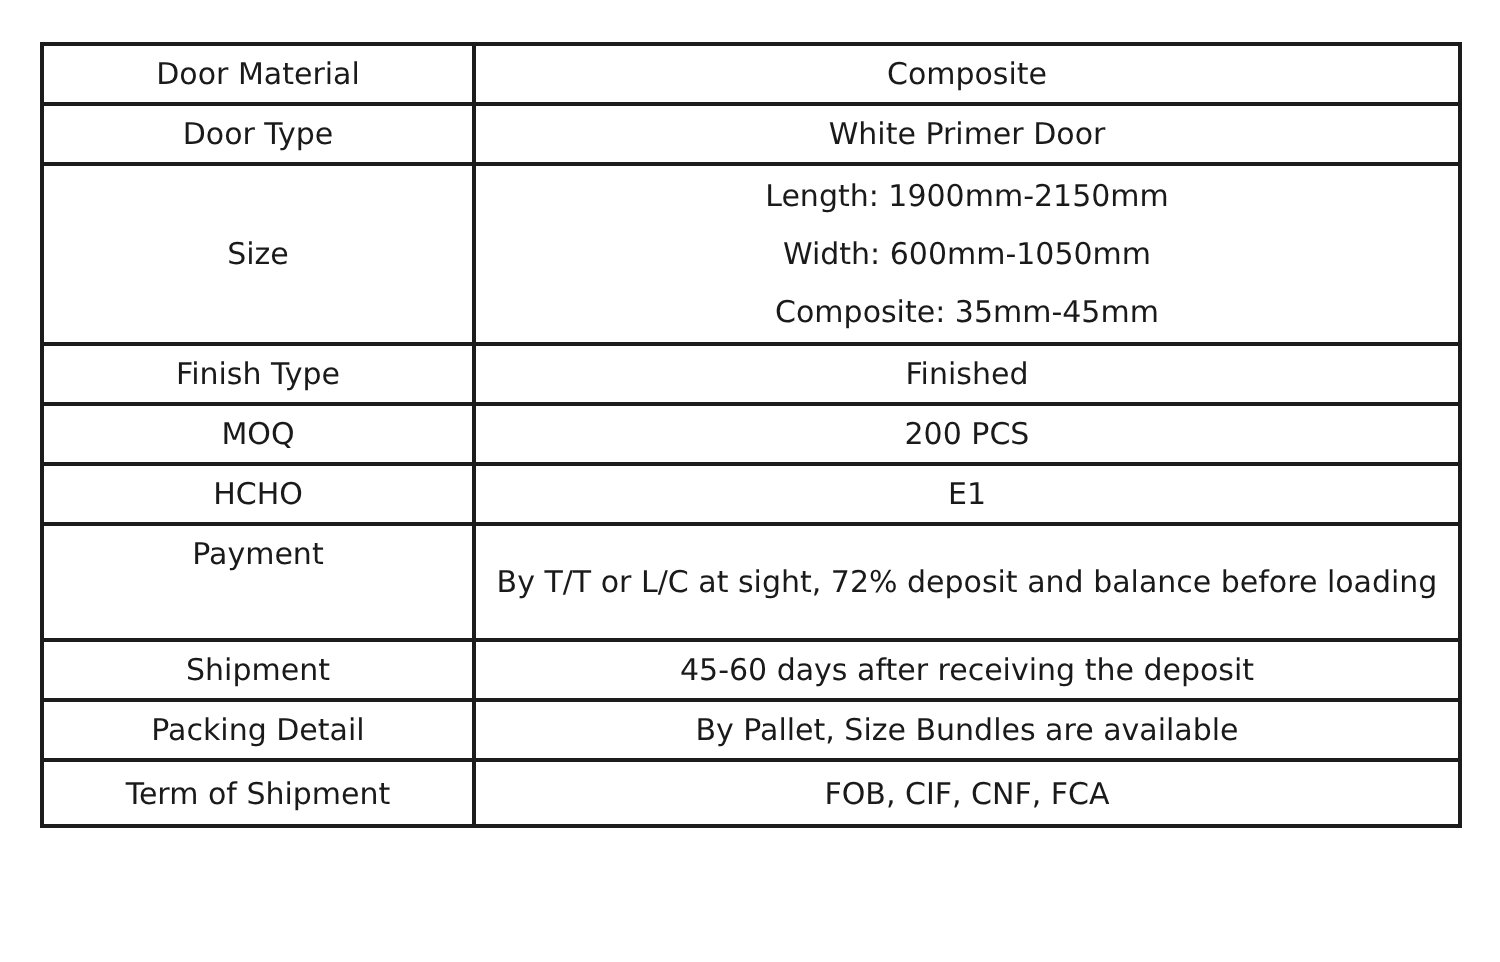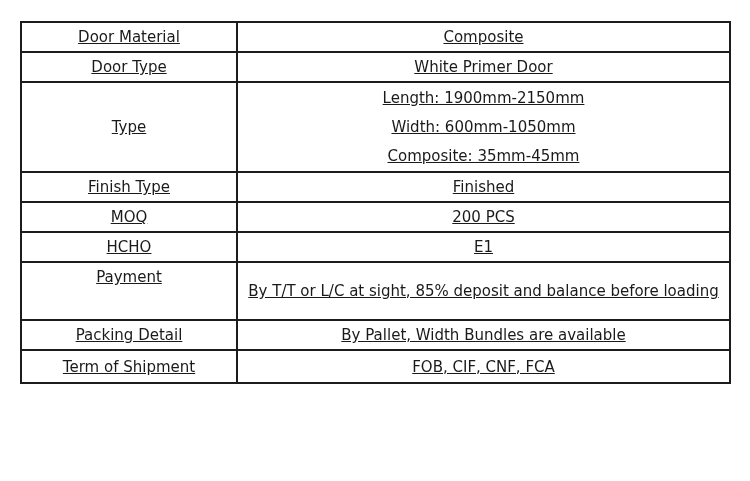--- a/index.html
+++ b/index.html
@@ -12,21 +12,20 @@
     height: 481px;
     position: relative;
     font-family: "DejaVu Sans", "Liberation Sans", sans-serif;
     color: #1a1a1a;
   }
   .spec-table-wrap {
     position: absolute;
     left: 20px;
     top: 21px;
     width: 709px;
-    text-decoration: underline;
   }
   table.spec-table {
     border-collapse: collapse;
     width: 100%;
     table-layout: fixed;
   }
   table.spec-table td {
     border: 2px solid #1c1c1c;
     font-size: 15px;
     line-height: 28px;
@@ -70,46 +69,50 @@
     <tbody>
       <tr class="row-single">
         <td class="label-cell">Door Material</td>
         <td class="value-cell">Composite</td>
       </tr>
       <tr class="row-single">
         <td class="label-cell">Door Type</td>
         <td class="value-cell">White Primer Door</td>
       </tr>
       <tr class="row-size">
-        <td class="label-cell">Type</td>
+        <td class="label-cell">Size</td>
         <td class="value-cell">
           <div class="size-line">Length: 1900mm-2150mm</div>
           <div class="size-line">Width: 600mm-1050mm</div>
           <div class="size-line">Composite: 35mm-45mm</div>
         </td>
       </tr>
       <tr class="row-single">
         <td class="label-cell">Finish Type</td>
         <td class="value-cell">Finished</td>
       </tr>
       <tr class="row-single">
         <td class="label-cell">MOQ</td>
         <td class="value-cell">200 PCS</td>
       </tr>
       <tr class="row-single">
         <td class="label-cell">HCHO</td>
         <td class="value-cell">E1</td>
       </tr>
       <tr class="row-payment">
         <td class="label-cell">Payment</td>
-        <td class="value-cell value-left">By T/T or L/C at sight, 85% deposit and balance before loading</td>
+        <td class="value-cell value-left">By T/T or L/C at sight, 72% deposit and balance before loading</td>
+      </tr>
+      <tr class="row-single">
+        <td class="label-cell">Shipment</td>
+        <td class="value-cell">45-60 days after receiving the deposit</td>
       </tr>
       <tr class="row-single">
         <td class="label-cell">Packing Detail</td>
-        <td class="value-cell">By Pallet, Width Bundles are available</td>
+        <td class="value-cell">By Pallet, Size Bundles are available</td>
       </tr>
       <tr class="row-last">
         <td class="label-cell">Term of Shipment</td>
         <td class="value-cell">FOB, CIF, CNF, FCA</td>
       </tr>
     </tbody>
   </table>
 </div>
 
 </body></html>

